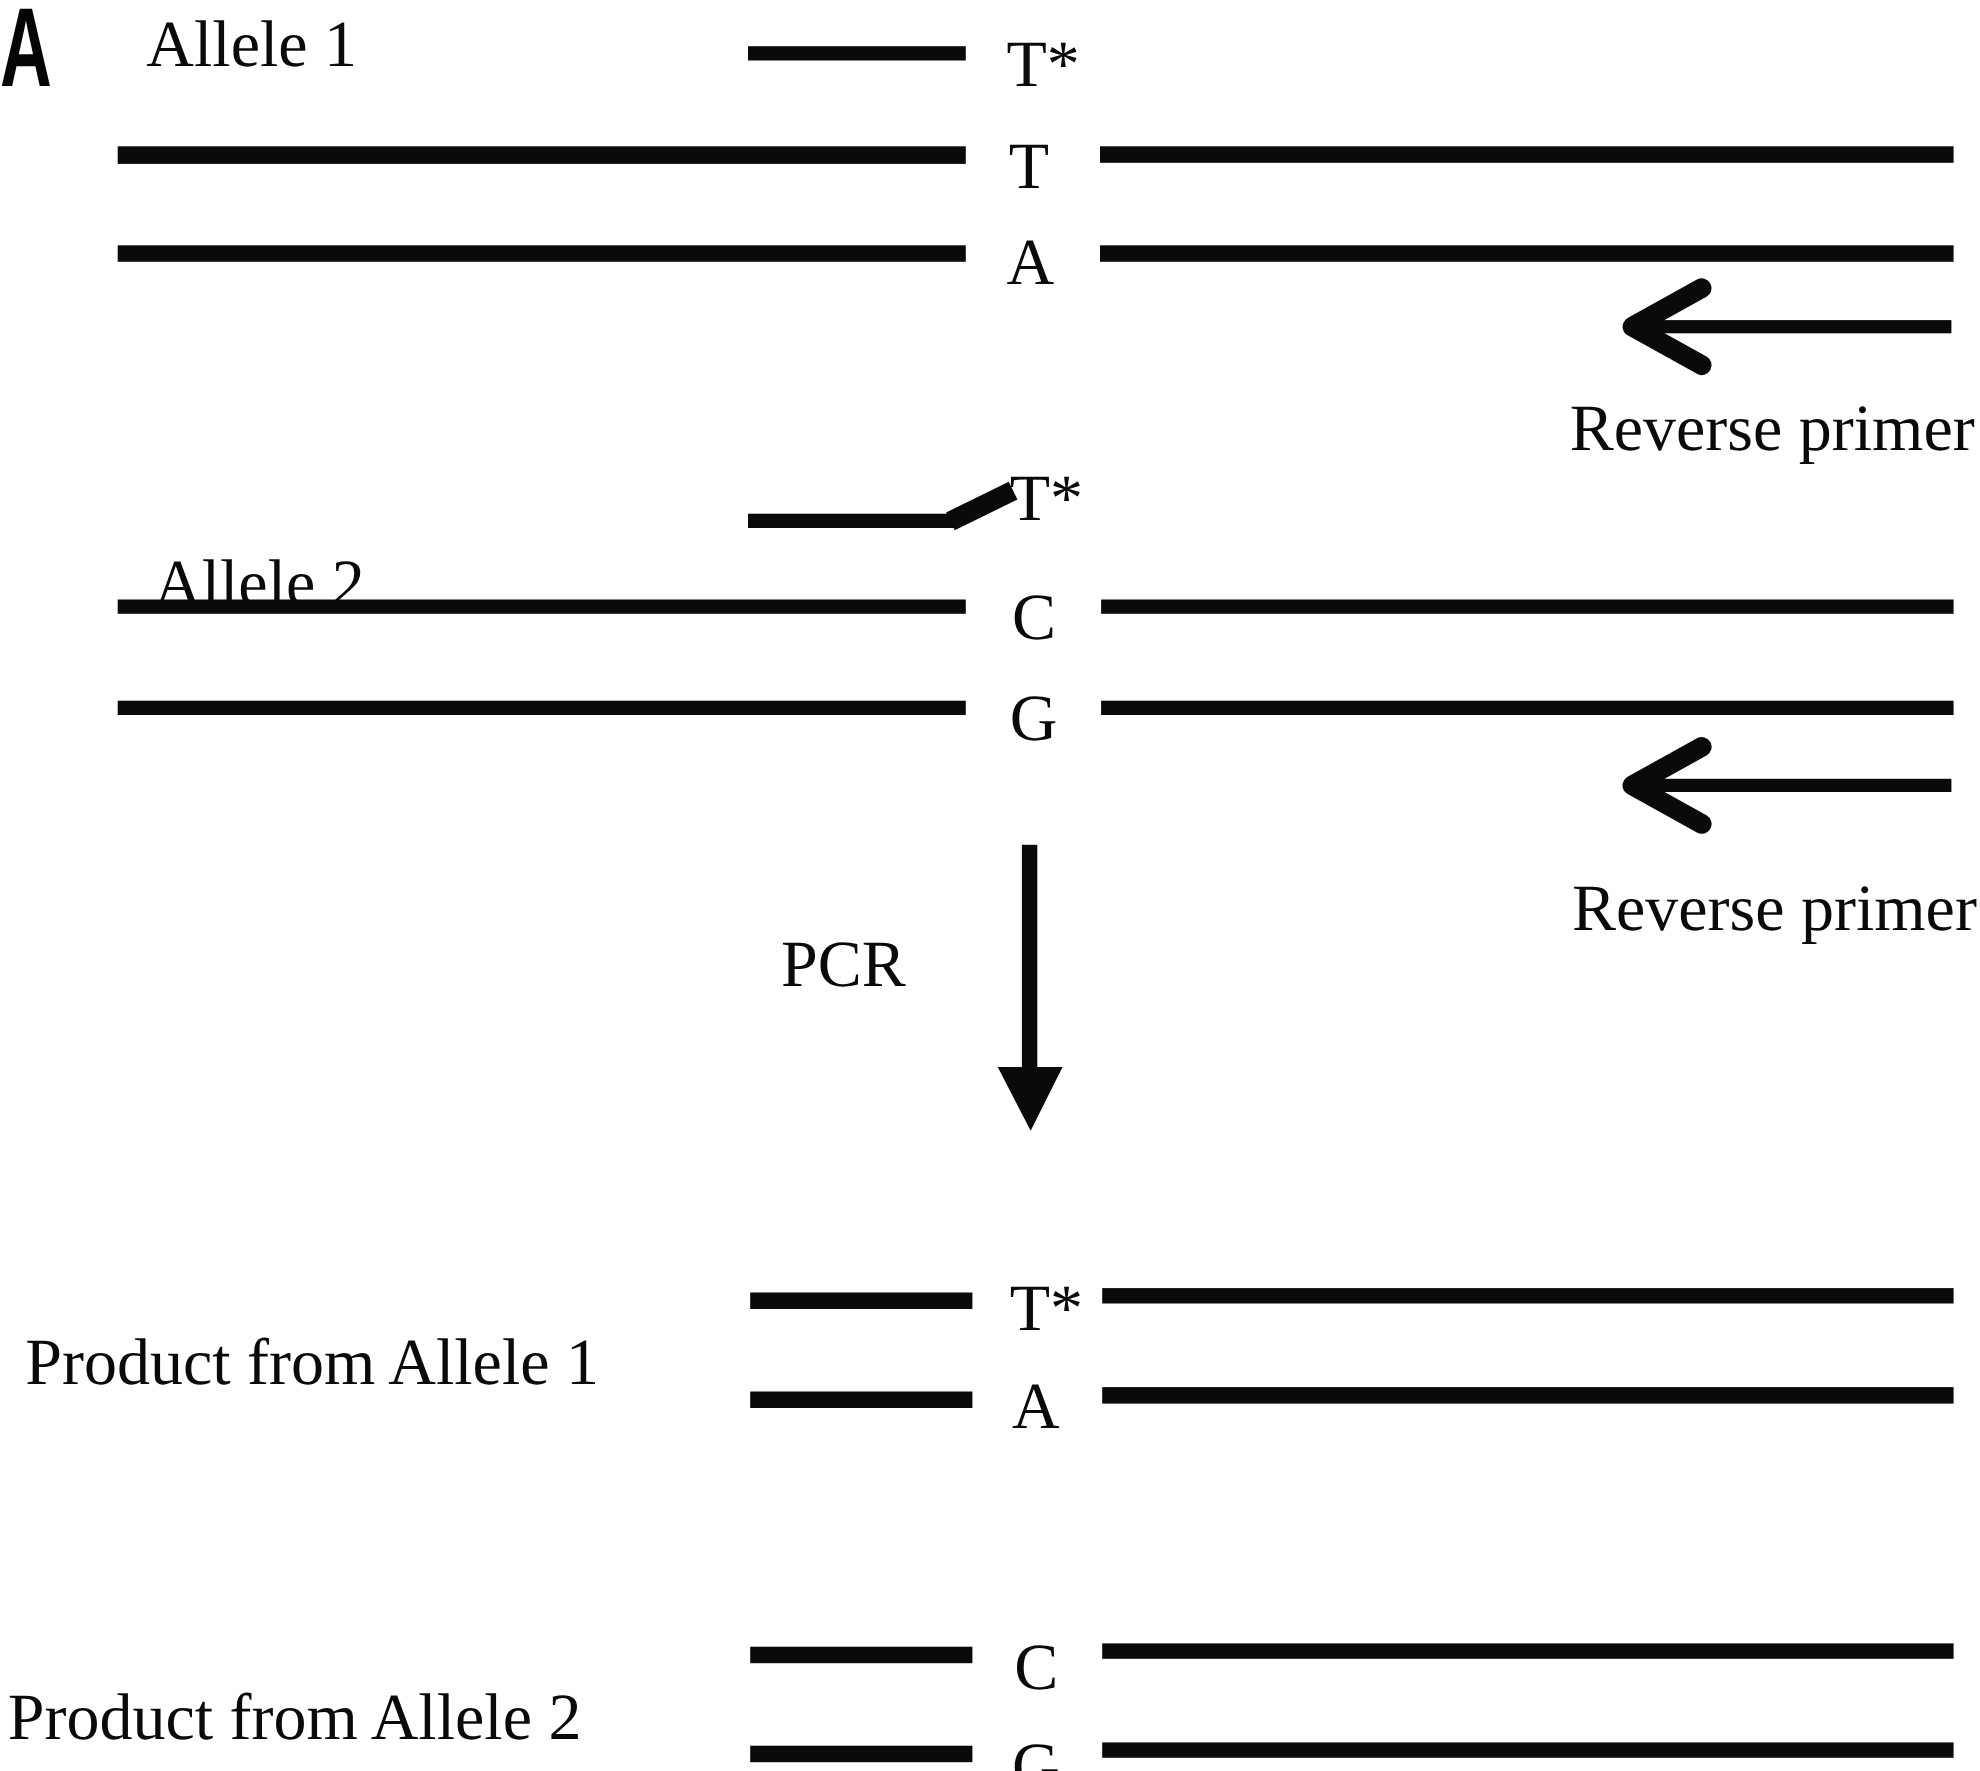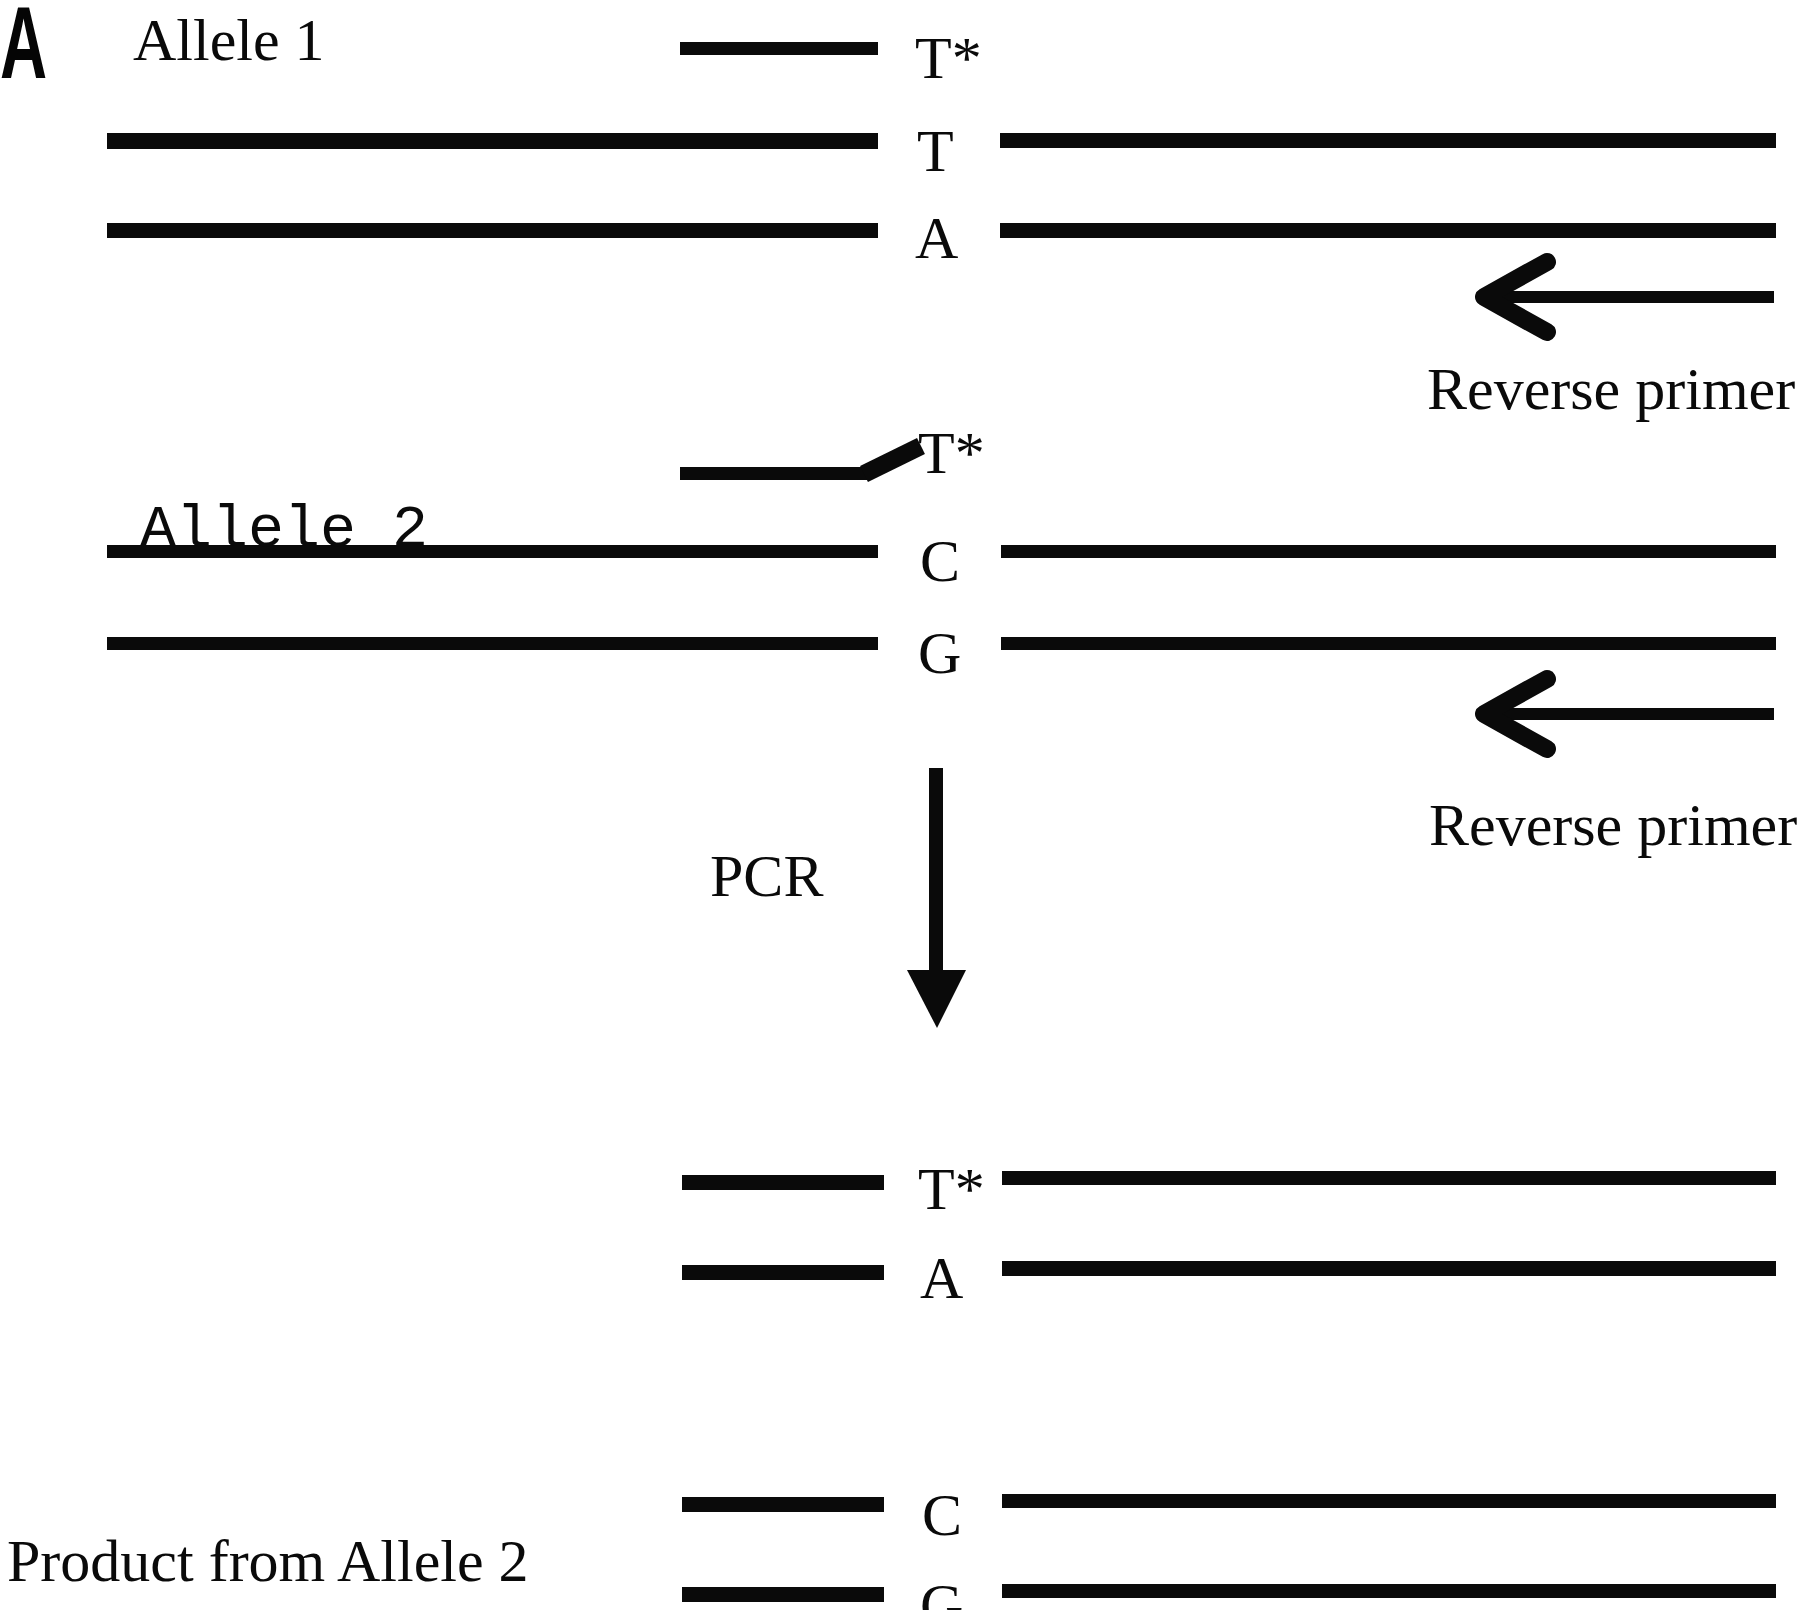--- a/index.html
+++ b/index.html
@@ -76,28 +76,29 @@
   </svg>
 
   <div class="panel-letter">A</div>
 
   <div class="lbl" style="left:133px; top:0px;">Allele 1</div>
   <div class="lbl base" style="left:915px; top:18px;">T*</div>
   <div class="lbl base" style="left:917px; top:111px;">T</div>
   <div class="lbl base" style="left:915px; top:198px;">A</div>
   <div class="lbl" style="left:1427px; top:349px;">Reverse primer</div>
 
-  <div class="lbl" style="left:140px; top:490px;font-family:Liberation Mono, monospace;">Allele 2</div>
+  <div class="lbl" style="left:140px; top:490px;">Allele 2</div>
   <div class="lbl base" style="left:918px; top:413px;">T*</div>
   <div class="lbl base" style="left:920px; top:521px;">C</div>
   <div class="lbl base" style="left:918px; top:613px;">G</div>
   <div class="lbl" style="left:1429px; top:785px;">Reverse primer</div>
 
   <div class="lbl" style="left:710px; top:836px;">PCR</div>
 
+  <div class="lbl" style="left:23px; top:1198px;">Product from Allele 1</div>
   <div class="lbl base" style="left:918px; top:1149px;">T*</div>
   <div class="lbl base" style="left:920px; top:1238px;">A</div>
 
   <div class="lbl" style="left:7px; top:1521px;">Product from Allele 2</div>
   <div class="lbl base" style="left:922px; top:1475px;">C</div>
   <div class="lbl base" style="left:920px; top:1565px;">G</div>
 
 </div>
 
 </body></html>

